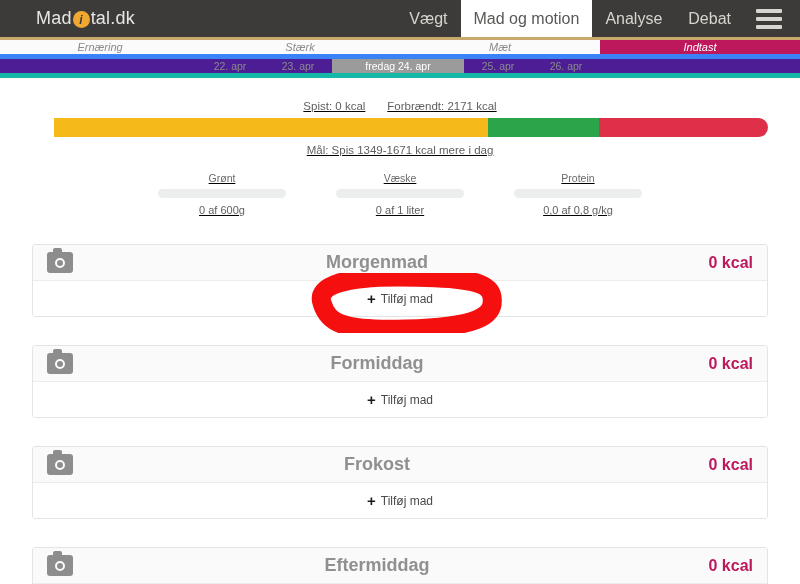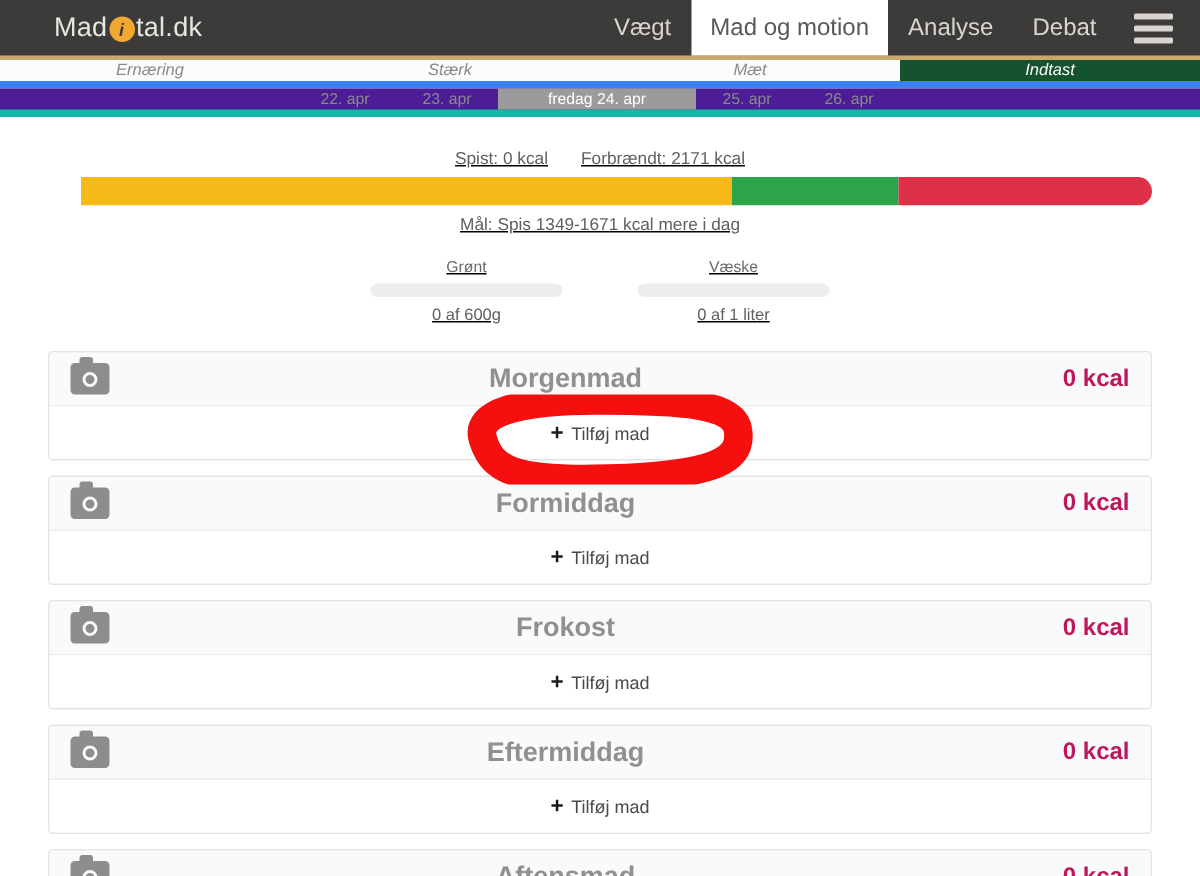--- a/index.html
+++ b/index.html
@@ -95,21 +95,21 @@
     align-items: center;
     justify-content: center;
     color: #8a8a8a;
     cursor: pointer;
   }
   .subnav .sub-item.s1 { width: 200px; }
   .subnav .sub-item.s2 { width: 200px; }
   .subnav .sub-item.s3 { width: 200px; }
   .subnav .sub-item.s4 {
     width: 200px;
-    background: #14532d;
+    background: #be185d;
     color: #ffffff;
   }
 
   
   .datestrip {
     display: flex;
     height: 19px;
     background: #4c1d95;
     font-size: 10.5px;
     border-bottom: 5px solid #14b8a6;
@@ -194,20 +194,21 @@
   .meals {
     margin: 18px 32px 0 32px;
     position: relative;
   }
   .meal-card {
     border: 1px solid #e4e4e4;
     border-radius: 3px;
     background: #ffffff;
     margin-bottom: 10px;
     overflow: hidden;
+    margin-top: 28px;
   }
   .meal-head {
     display: flex;
     align-items: center;
     height: 36px;
     background: #fafafa;
     border-bottom: 1px solid #ececec;
     padding: 0 14px;
   }
   .cam-icon {
@@ -340,20 +341,25 @@
     <div class="nutrient">
       <div class="n-label">Grønt</div>
       <div class="n-bar"></div>
       <div class="n-value">0 af 600g</div>
     </div>
     <div class="nutrient">
       <div class="n-label">Væske</div>
       <div class="n-bar"></div>
       <div class="n-value">0 af 1 liter</div>
     </div>
+    <div class="nutrient">
+      <div class="n-label">Protein</div>
+      <div class="n-bar"></div>
+      <div class="n-value">0,0 af 0,8 g/kg</div>
+    </div>
   </div>
 </div>
 
 <div class="meals">
 
   <div class="meal-card">
     <div class="meal-head">
       <div class="cam-icon"></div>
       <div class="meal-title">Morgenmad</div>
       <div class="meal-kcal">0 kcal</div>

